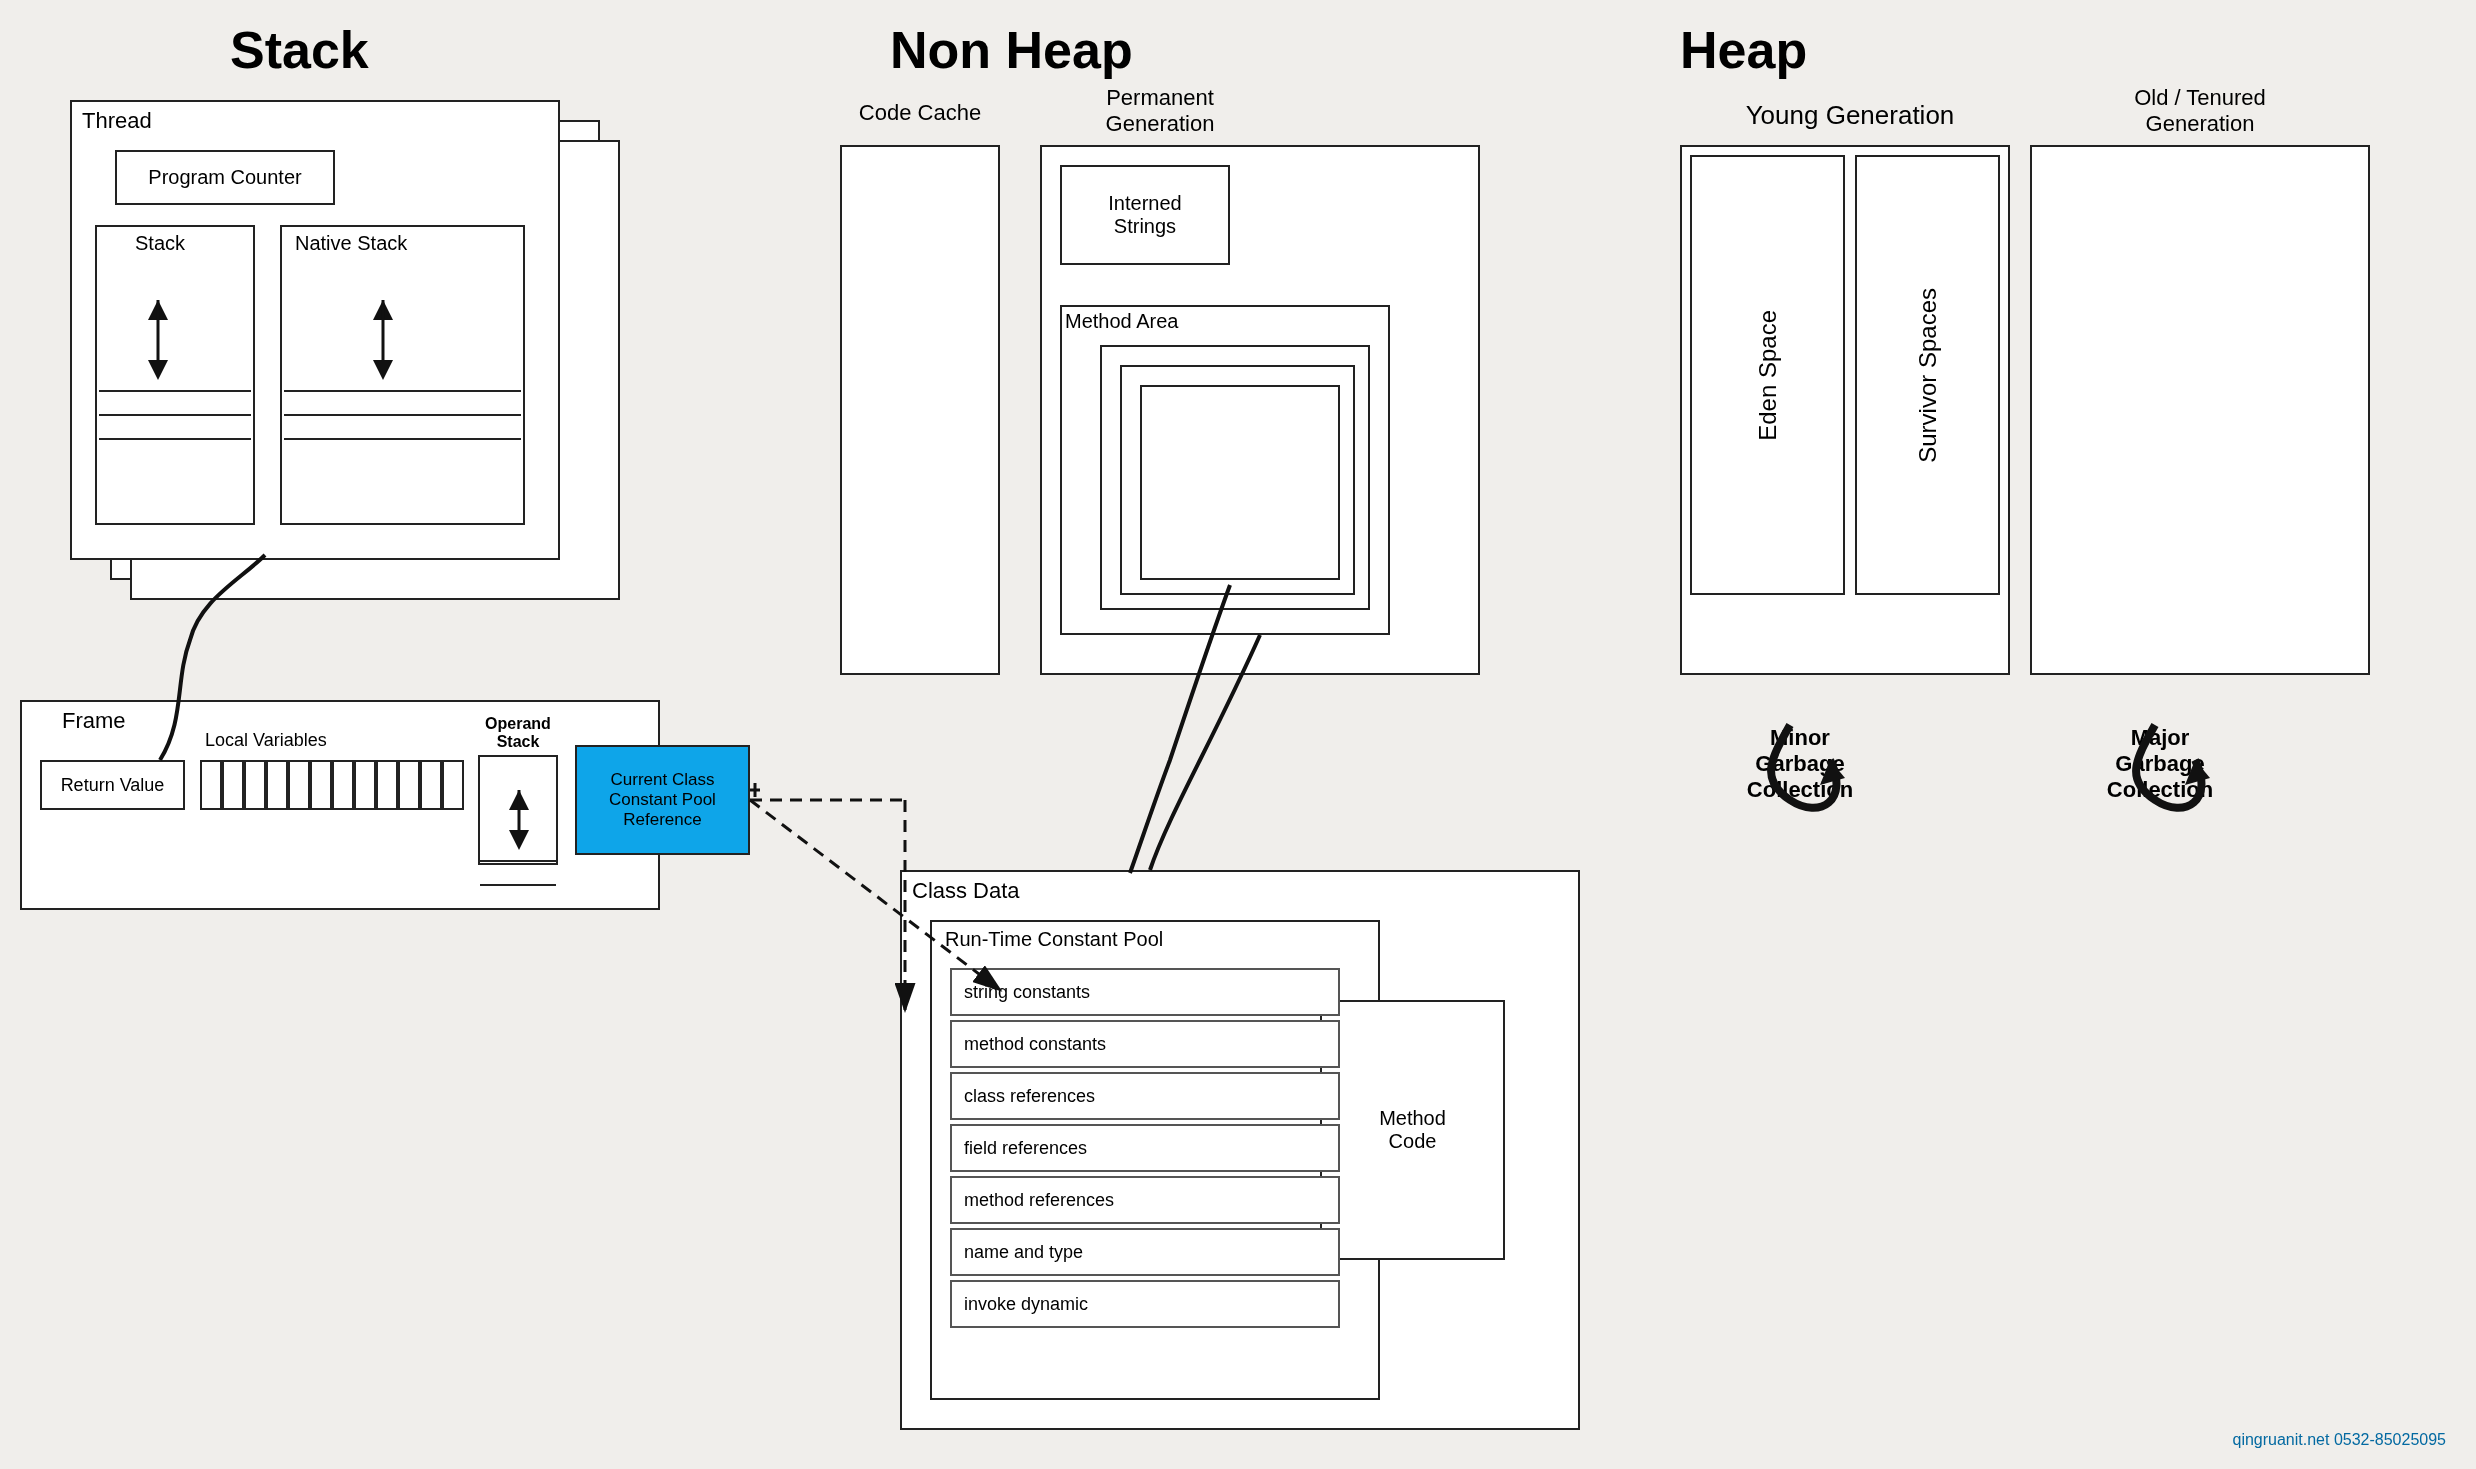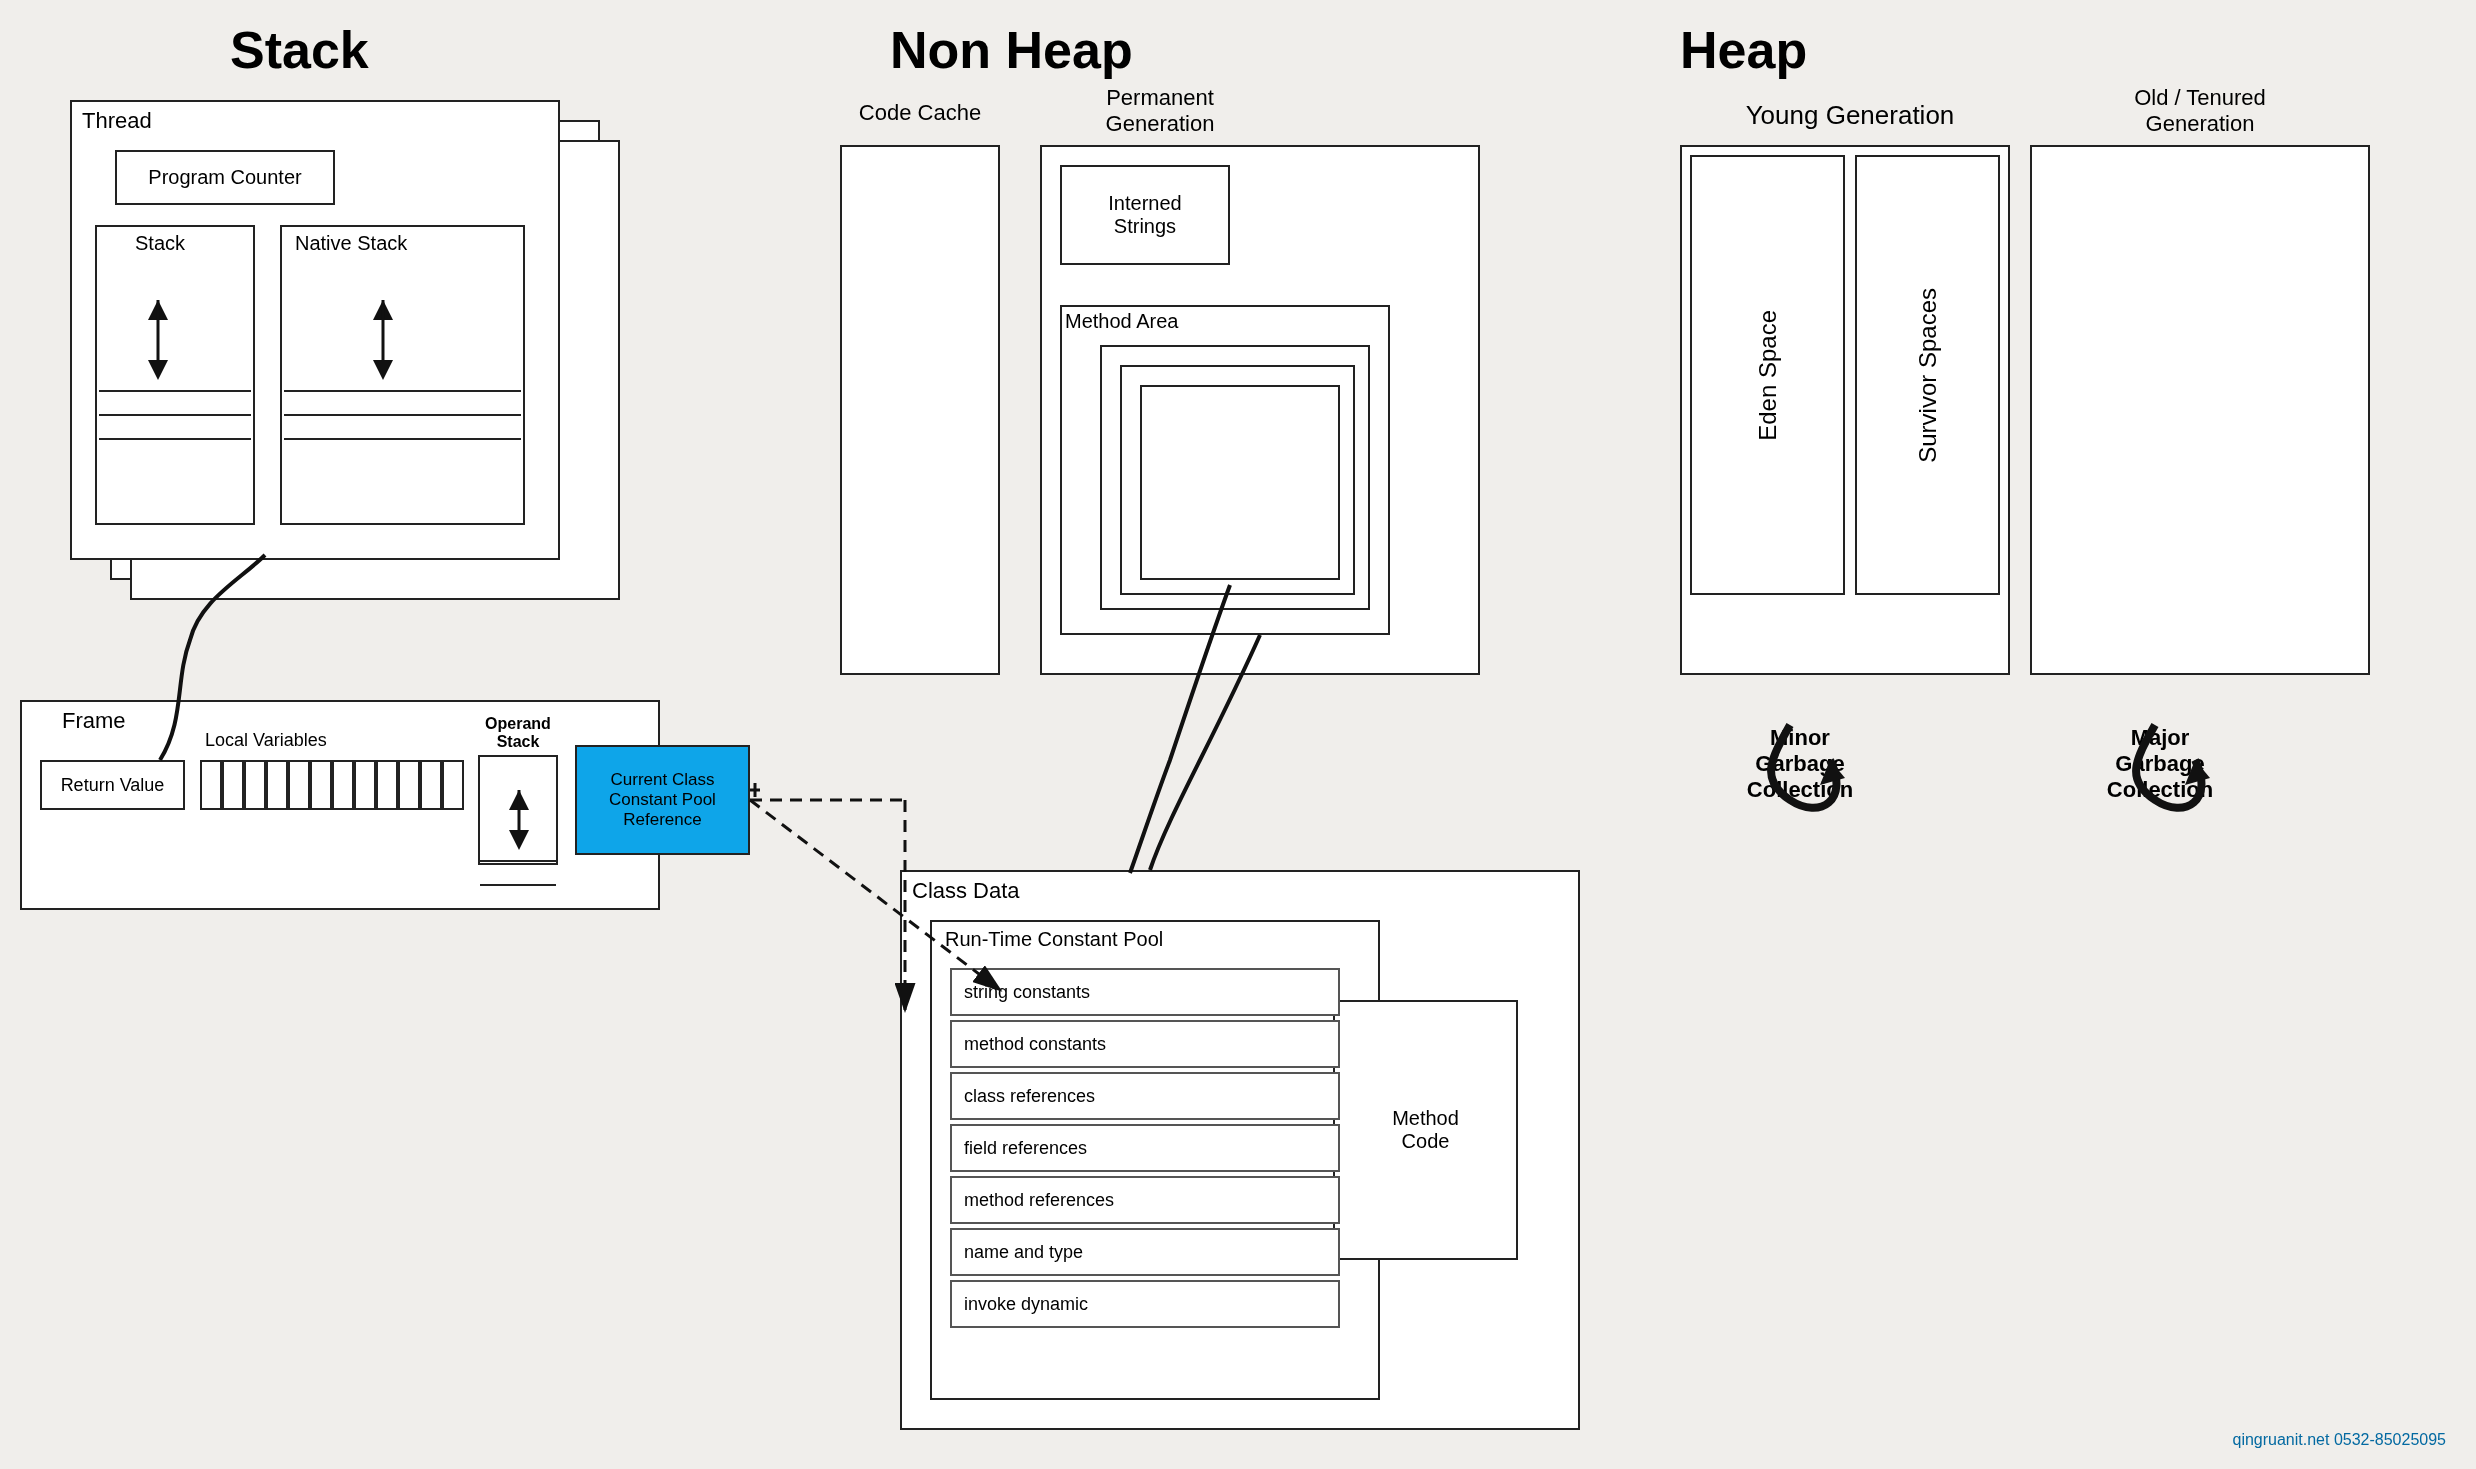--- a/index.html
+++ b/index.html
@@ -349,21 +349,20 @@
       left: 1320px; top: 1000px;
       width: 185px; height: 260px;
       border: 2.5px solid #222;
       background: white;
       display: flex;
       align-items: center;
       justify-content: center;
       font-size: 20px;
       text-align: center;
       z-index: 6;
-      margin-left: 13px;
     }
 
     
     .young-gen-label {
       position: absolute;
       left: 1700px; top: 100px;
       font-size: 26px;
       text-align: center;
       width: 300px;
       z-index: 6;

